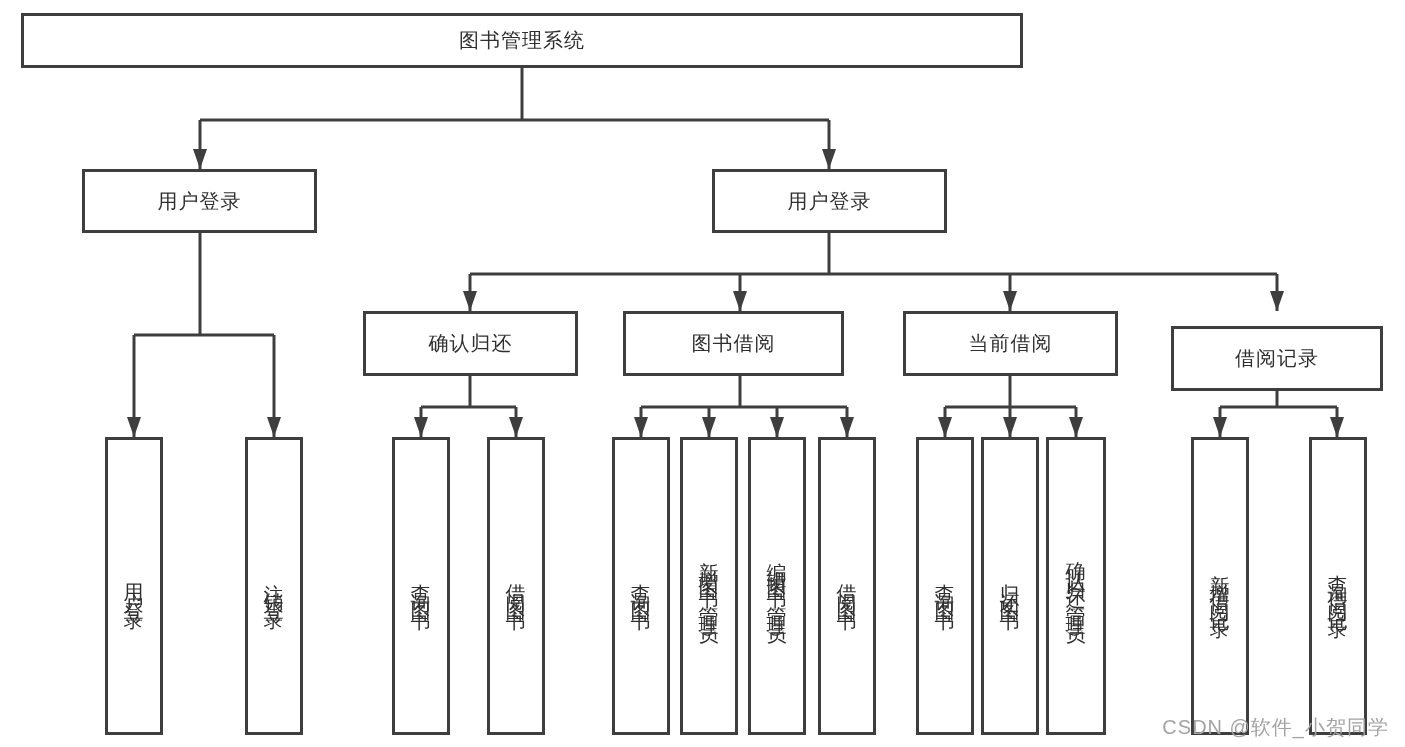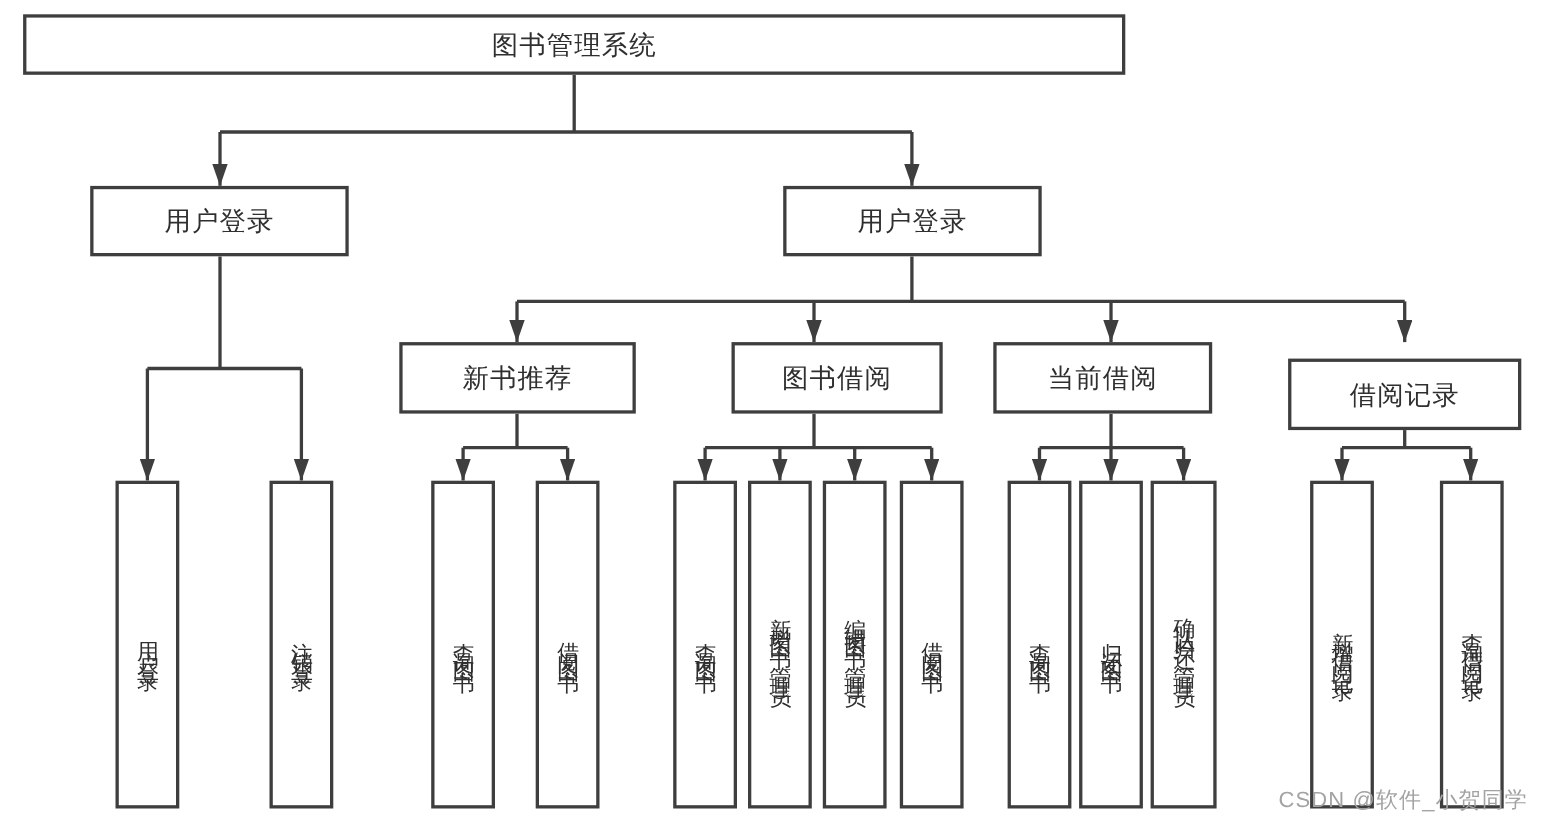--- a/index.html
+++ b/index.html
@@ -21,21 +21,21 @@
   .edge{stroke:var(--stroke);stroke-width:3;fill:none;}
   .arrowhead{fill:var(--stroke);}
   .node{
     position:absolute;
     box-sizing:border-box;
     border:3px solid var(--stroke);
     background:#fff;
     display:flex;align-items:center;justify-content:center;
     text-align:center;
   }
-  .hbox{font-size:24px;letter-spacing:1px;}
+  .hbox{font-size:20px;letter-spacing:1px;}
   .vbox{
     writing-mode:vertical-rl;
     font-size:20px;
     letter-spacing:9px;
     line-height:1;
   }
   .watermark{
     position:absolute;
     right:16px;bottom:6px;
     font-size:20px;
@@ -110,23 +110,23 @@
       <path class="edge" d="M1220 407 V437" marker-end="url(#arr)"></path>
       <path class="edge" d="M1337 407 V437" marker-end="url(#arr)"></path>
     </g>
   </svg>
 
   <div class="node hbox" style="left:21px;top:13px;width:1002px;height:55px">图书管理系统</div>
 
   <div class="node hbox" style="left:82px;top:169px;width:235px;height:64px">用户登录</div>
   <div class="node hbox" style="left:712px;top:169px;width:235px;height:64px">用户登录</div>
 
-  <div class="node hbox" style="left:363px;top:311px;width:215px;height:65px">新书推荐</div>
-  <div class="node hbox" style="left:665px;top:311px;width:192px;height:65px">图书借阅</div>
-  <div class="node hbox" style="left:903px;top:311px;width:199px;height:65px">当前借阅</div>
+  <div class="node hbox" style="left:363px;top:311px;width:215px;height:65px">确认归还</div>
+  <div class="node hbox" style="left:623px;top:311px;width:221px;height:65px">图书借阅</div>
+  <div class="node hbox" style="left:903px;top:311px;width:215px;height:65px">当前借阅</div>
   <div class="node hbox" style="left:1171px;top:326px;width:212px;height:65px">借阅记录</div>
 
   <div class="node vbox" style="left:105px;top:437px;width:58px;height:298px">用户登录</div>
   <div class="node vbox" style="left:245px;top:437px;width:58px;height:298px">注销登录</div>
 
   <div class="node vbox" style="left:392px;top:437px;width:58px;height:298px">查询图书</div>
   <div class="node vbox" style="left:487px;top:437px;width:58px;height:298px">借阅图书</div>
 
   <div class="node vbox" style="left:612px;top:437px;width:58px;height:298px">查询图书</div>
   <div class="node vbox" style="left:680px;top:437px;width:58px;height:298px">新增图书（管理员）</div>

